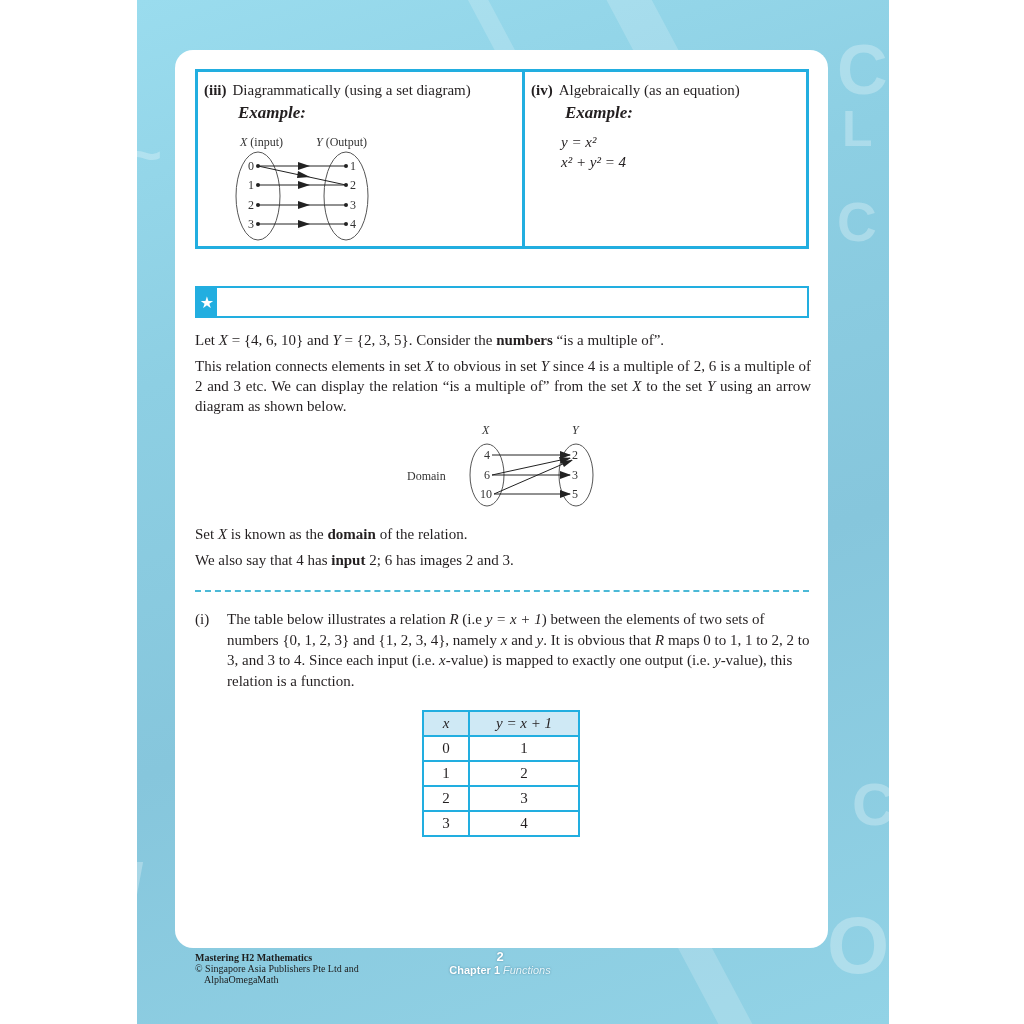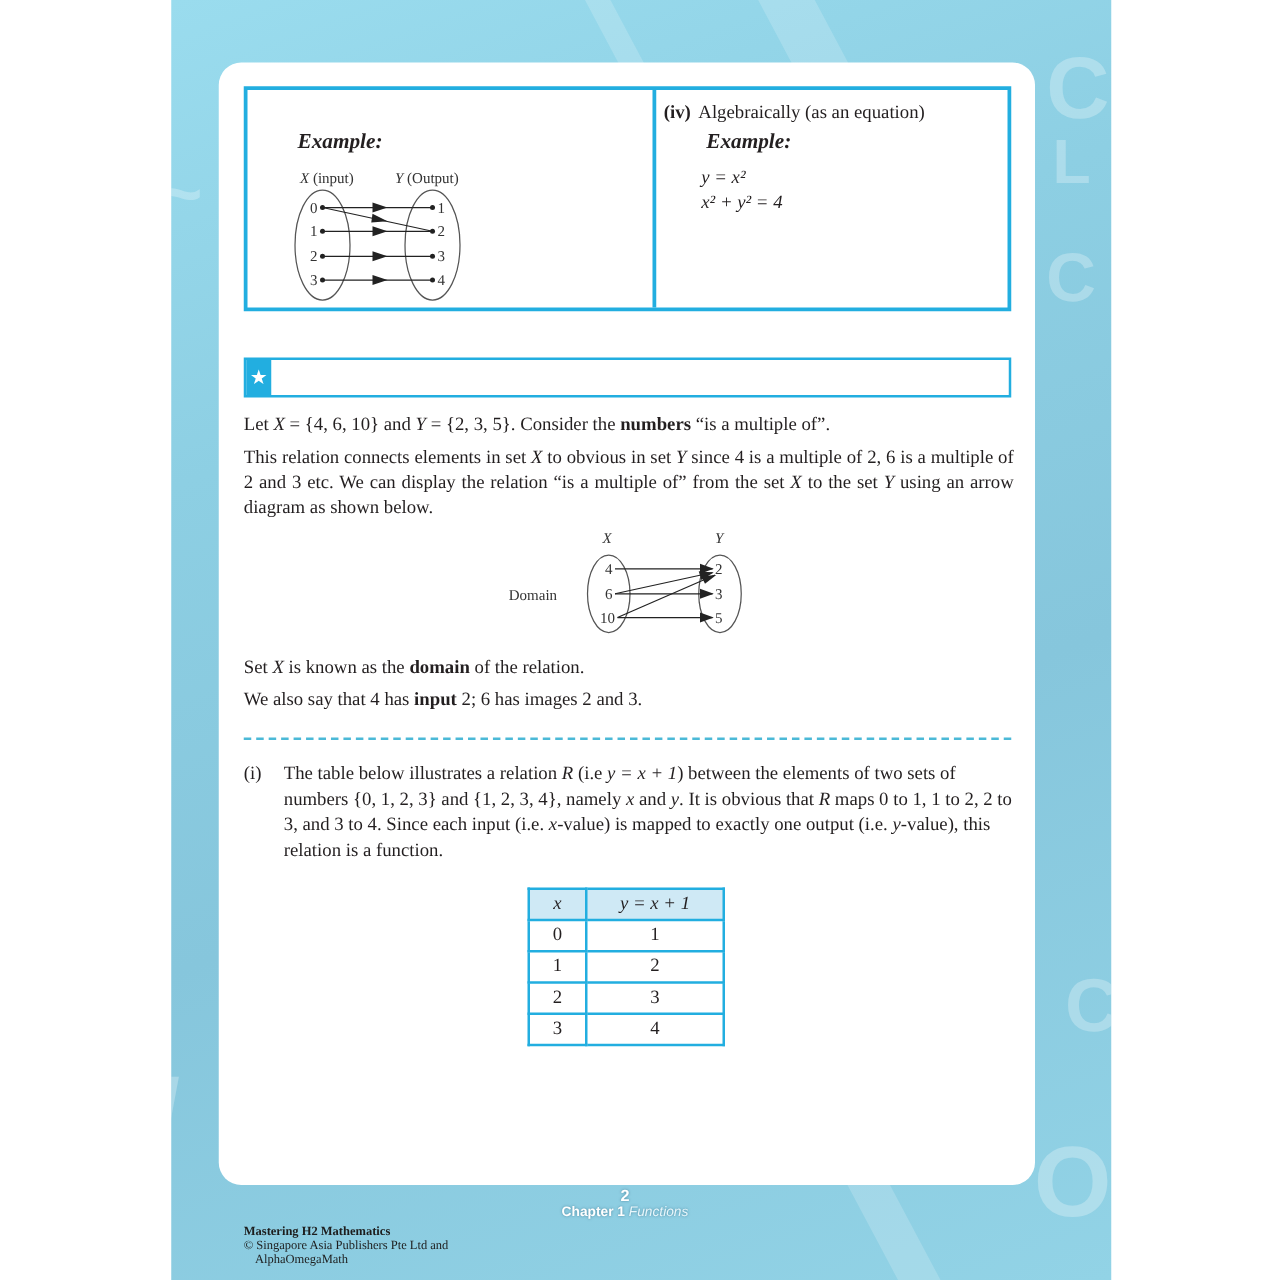--- a/index.html
+++ b/index.html
@@ -59,21 +59,21 @@
     position: absolute; left: 422px; top: 710px; border-collapse: collapse;
     border: 2px solid #22aee0; font-size: 15px;
   }
   table.fn-table th, table.fn-table td {
     border: 2px solid #22aee0; height: 23px; text-align: center; padding: 0;
   }
   table.fn-table th { background: #cfe9f5; font-weight: normal; font-style: italic; }
   table.fn-table .c1 { width: 44px; }
   table.fn-table .c2 { width: 108px; }
   .footer-left {
-    position: absolute; left: 195px; top: 952px; font-size: 10px; line-height: 11px; color: #1d1d1d; margin-top: 28px;
+    position: absolute; left: 195px; top: 952px; font-size: 10px; line-height: 11px; color: #1d1d1d;
   }
   .footer-left .title { font-weight: bold; }
   .footer-left .indent { padding-left: 9px; }
   .footer-center {
     position: absolute; left: 430px; top: 950px; width: 140px; text-align: center;
     font-family: "Liberation Sans", sans-serif; color: #ffffff; text-shadow: 0 0 2px rgba(0,60,90,0.5);
   }
   .footer-center .pnum { font-size: 13px; font-weight: bold; line-height: 14px; }
   .footer-center .chap { font-size: 11px; font-weight: bold; }
   .footer-center .chap i { font-weight: normal; font-style: italic; color: #e8f7fc; margin-left: 3px; }
@@ -91,20 +91,23 @@
   <div class="bg-deco" style="left:715px;top:770px;font-size:60px;">C</div>
   <div class="bg-deco" style="left:690px;top:900px;font-size:80px;">O</div>
   <div class="bg-deco" style="left:-10px;top:120px;font-size:60px;">~</div>
   <div class="bg-deco" style="left:-10px;top:850px;font-size:60px;">/</div>
 </div>
 
 <div class="page-card"></div>
 
 <div class="top-boxes">
   <div class="top-box left">
+    <div class="box-heading">
+      <span class="num">(iii)</span><span>Diagrammatically (using a set diagram)</span>
+    </div>
     <div class="example-label">Example:</div>
     <svg class="set-diagram" width="160" height="115" viewBox="0 0 160 115">
       <text x="12" y="16" font-size="12" font-family="Liberation Serif, serif" fill="#333"><tspan font-style="italic">X</tspan> (input)</text>
       <text x="88" y="16" font-size="12" font-family="Liberation Serif, serif" fill="#333"><tspan font-style="italic">Y</tspan> (Output)</text>
       <ellipse cx="30" cy="66" rx="22" ry="44" fill="none" stroke="#555" stroke-width="1"></ellipse>
       <ellipse cx="118" cy="66" rx="22" ry="44" fill="none" stroke="#555" stroke-width="1"></ellipse>
       <g font-size="12" font-family="Liberation Serif, serif" fill="#333">
         <text x="20" y="40">0</text>
           <text x="20" y="59">1</text>
           <text x="20" y="79">2</text>

